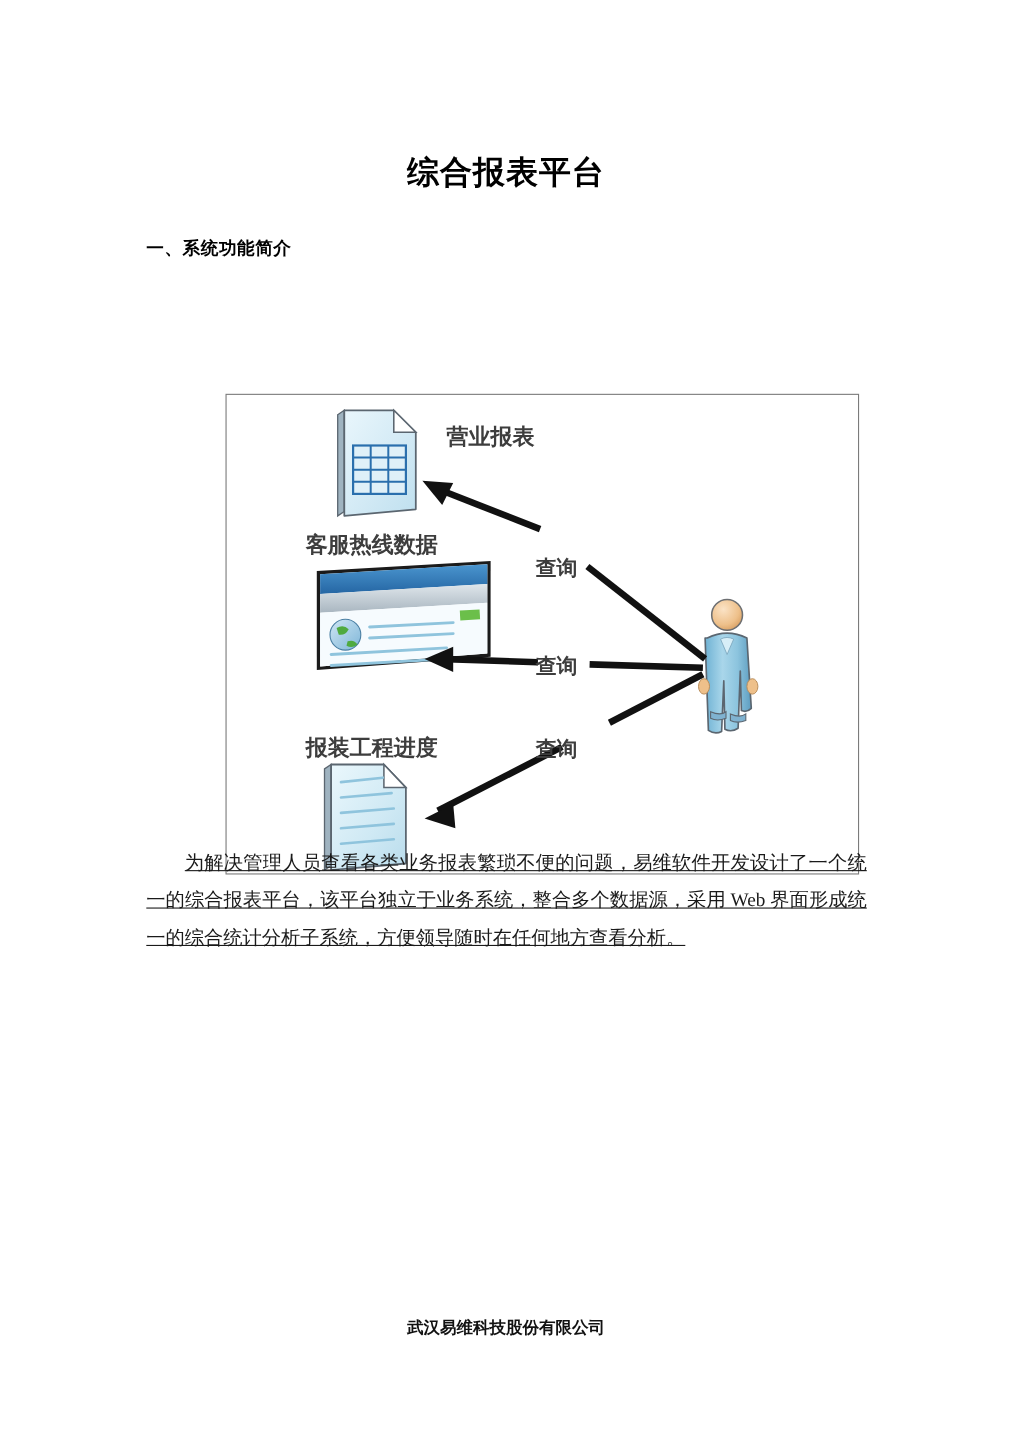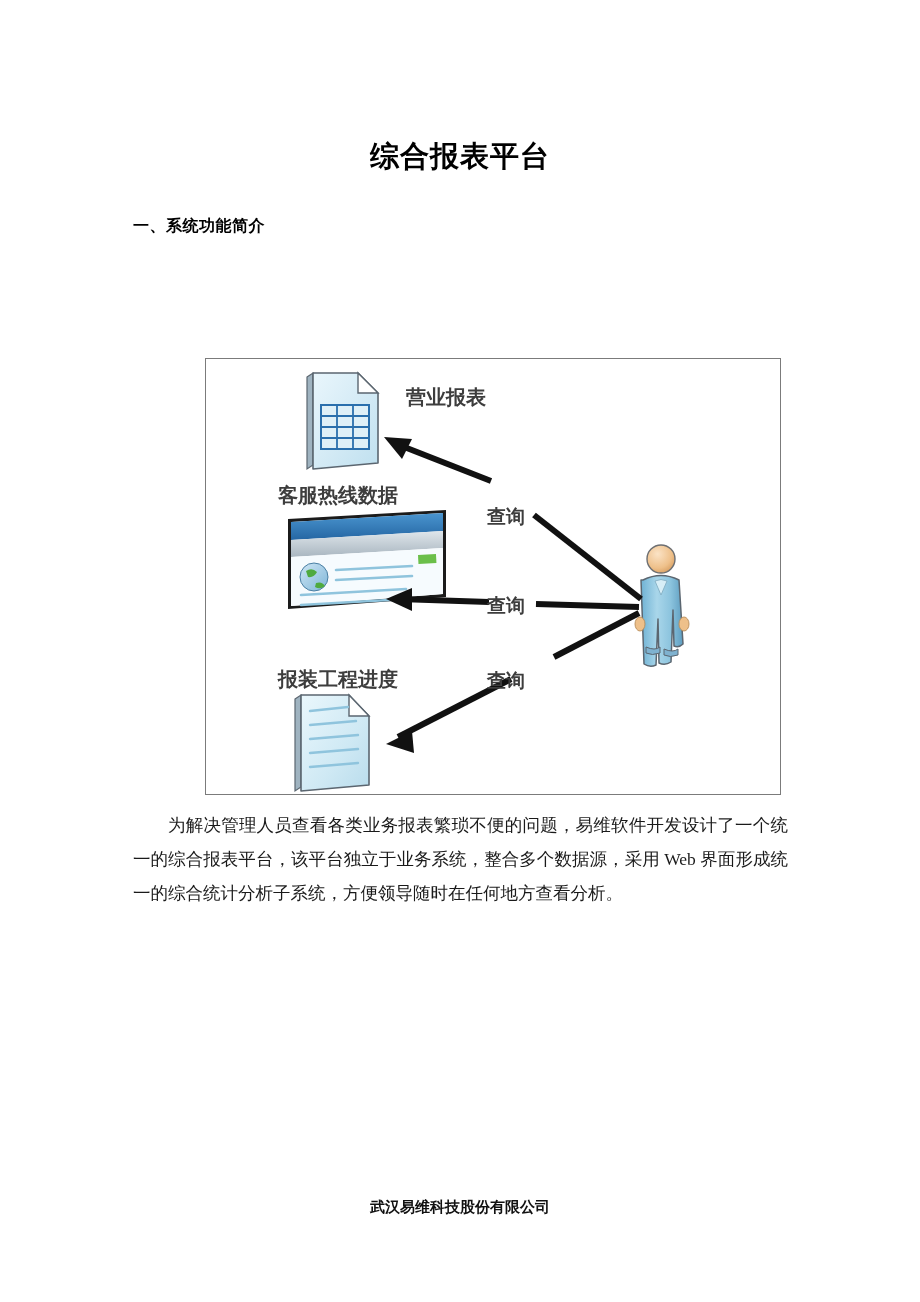--- a/index.html
+++ b/index.html
@@ -56,21 +56,21 @@
     left: 133px;
     width: 655px;
     font-size: 17.5px;
     line-height: 34px;
     text-align: justify;
     text-justify: inter-ideograph;
     text-indent: 2em;
     color: #1a1a1a;
   }
   .para-1 { top: 286px; }
-  .para-2 { top: 808px; }
+  .para-2 { top: 767px; text-decoration: underline; }
 
   
   .figure {
     position: absolute;
     left: 192px;
     top: 358px;
     width: 576px;
     height: 437px;
     background: #ffffff;
     border: 1px solid #7b7b7b;

